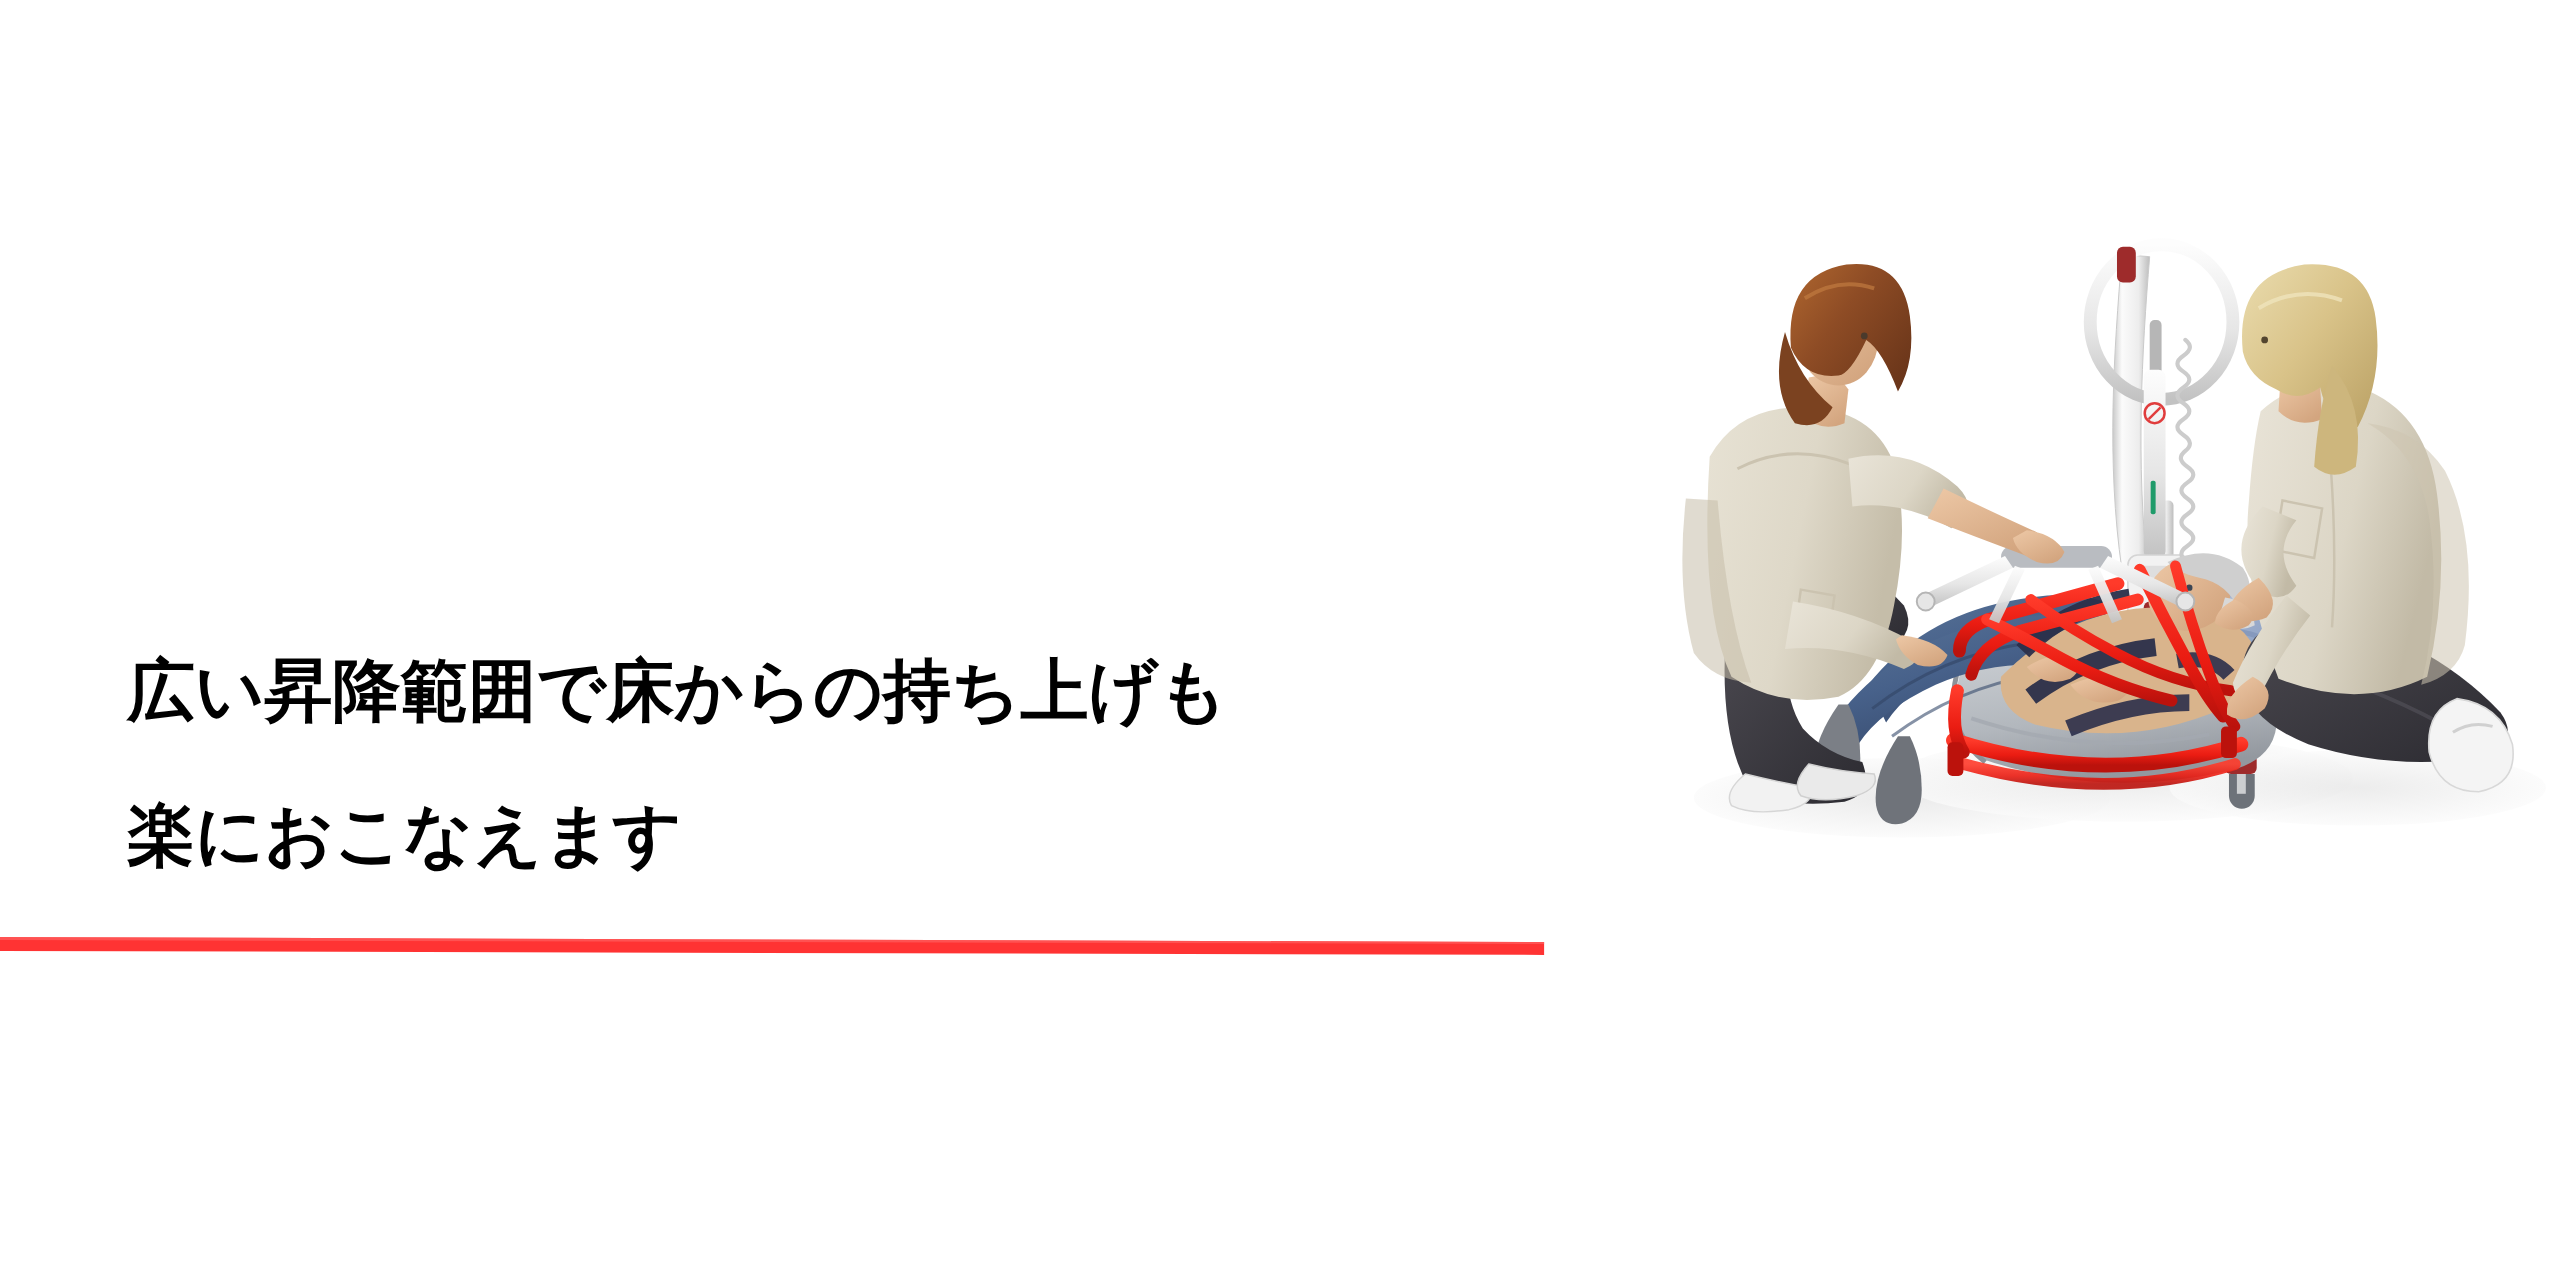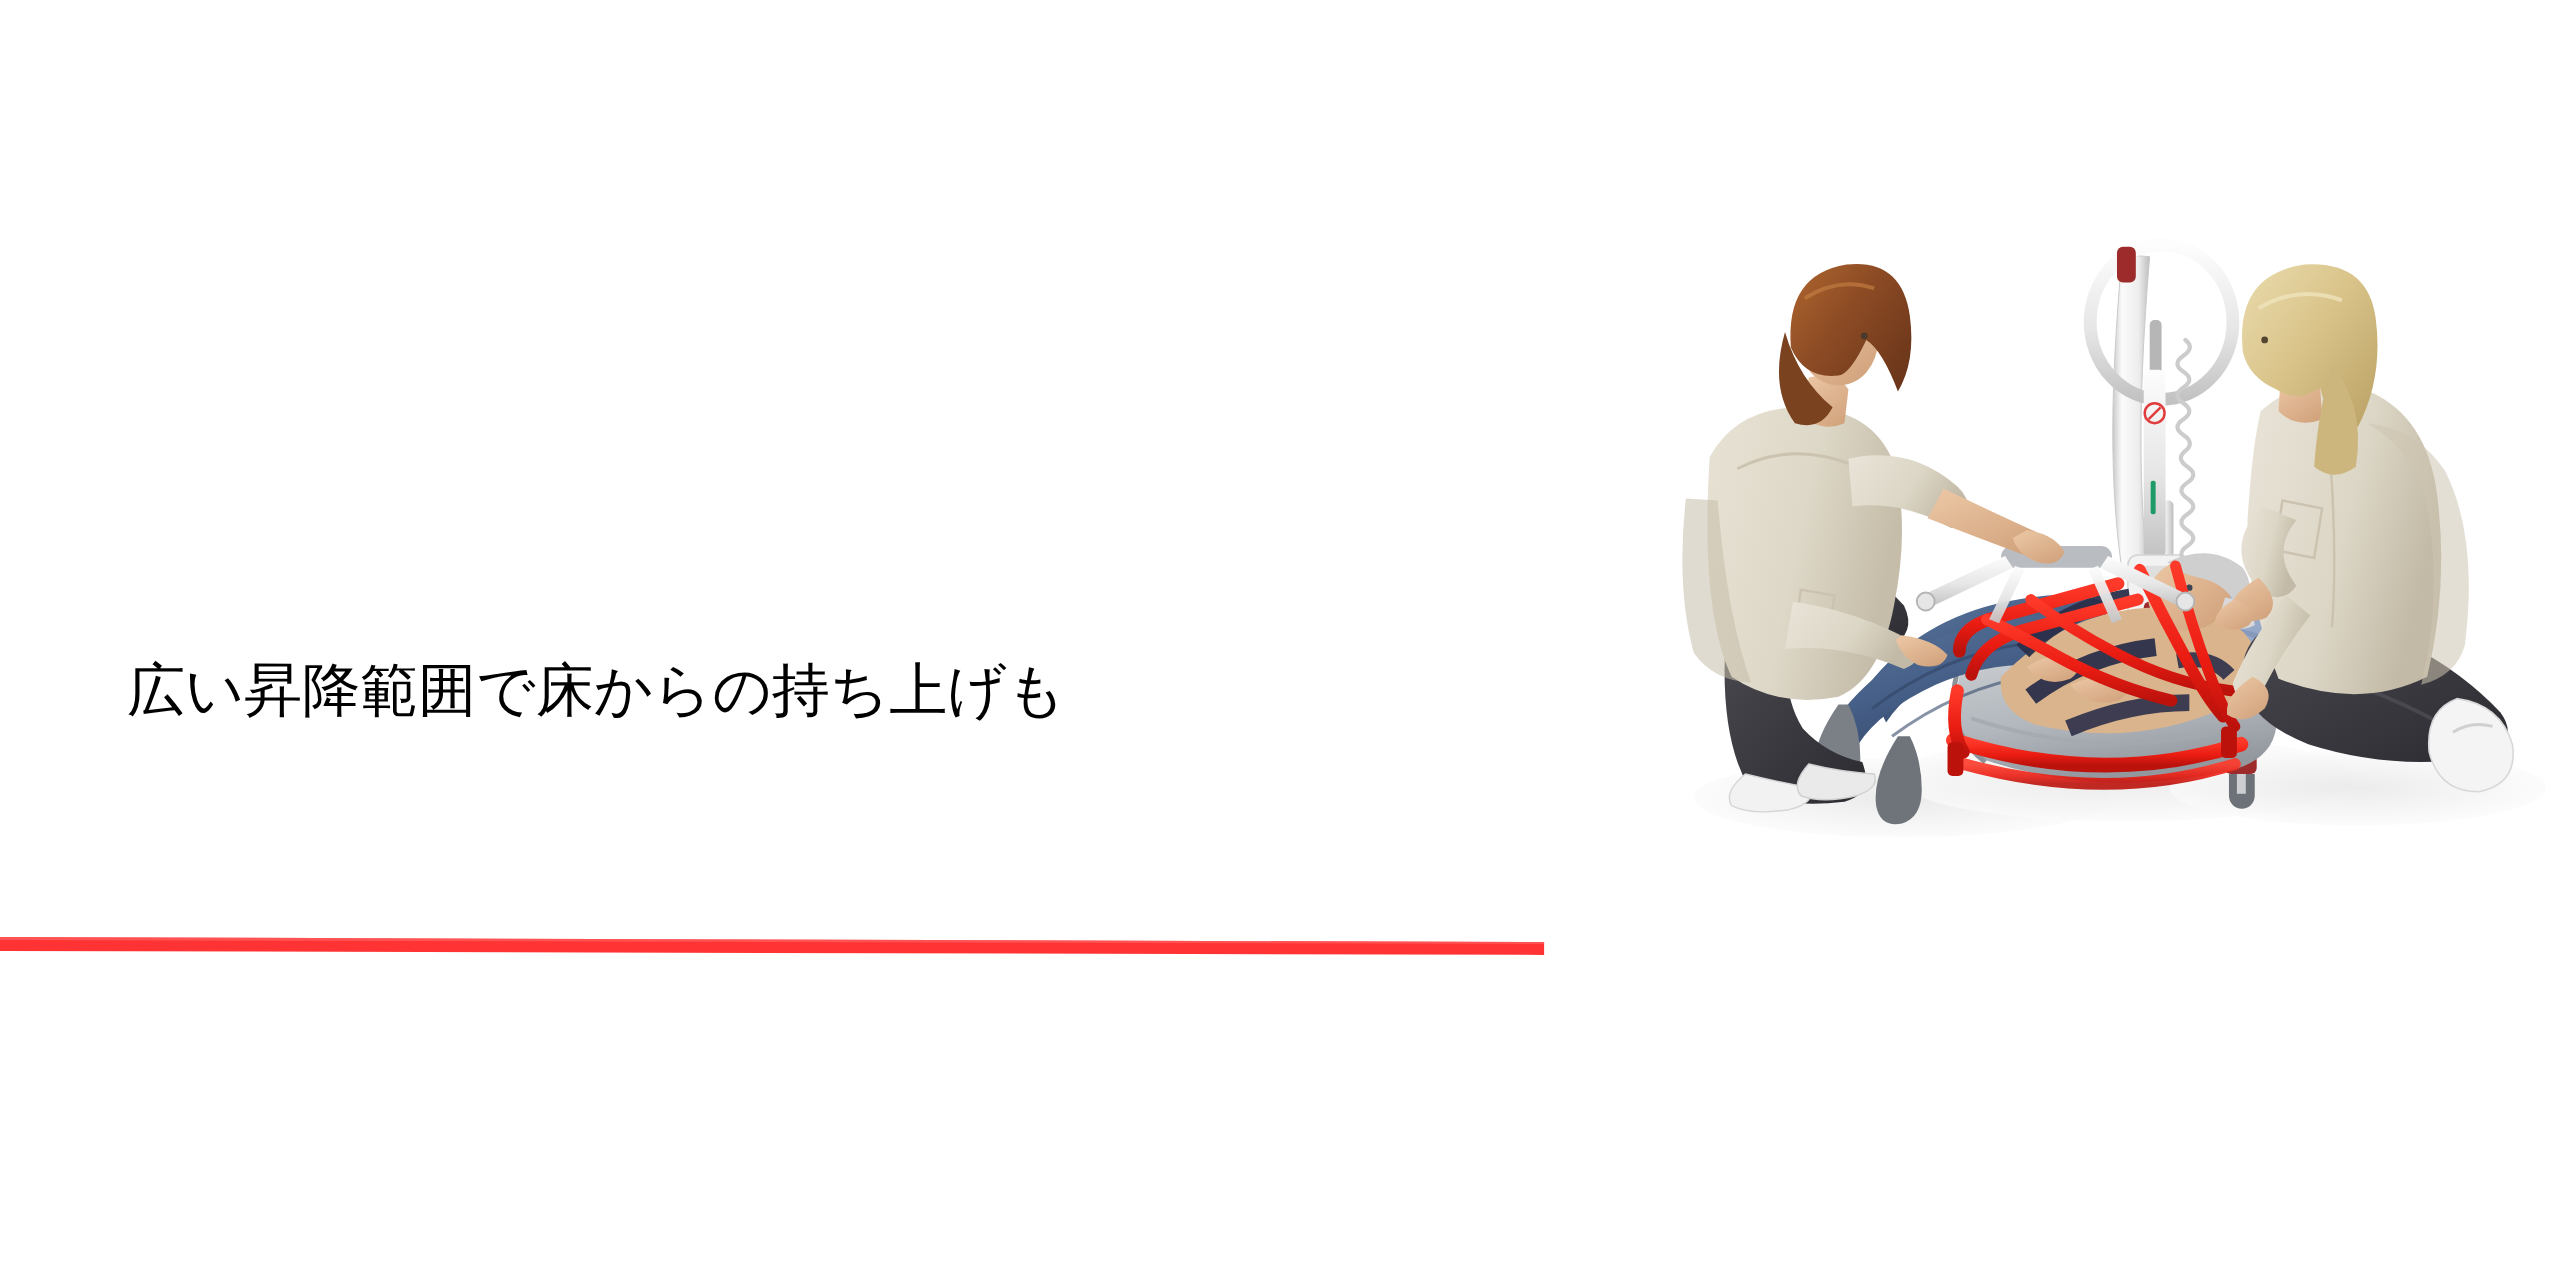--- a/index.html
+++ b/index.html
@@ -18,24 +18,24 @@
     overflow: hidden;
   }
 
   
   #headline {
     position: absolute;
     left: 127px;
     top: 618px;
     width: 1466px;
     color: #000000;
-    font-size: 58px;
+    font-size: 68px;
     line-height: 144px;
     letter-spacing: 0px;
-    font-weight: 400;
+    font-weight: 700;
     white-space: nowrap;
   }
   #headline .hl-line {
     display: block;
   }
 
   
   #red-rule {
     position: absolute;
     left: 0px;
@@ -57,20 +57,21 @@
   }
   #photo svg { display: block; }
 </style>
 </head>
 <body>
 
 <div id="slide">
 
   <div id="headline">
     <span class="hl-line">広い昇降範囲で床からの持ち上げも</span>
+    <span class="hl-line">楽におこなえます</span>
   </div>
 
   <div id="red-rule">
     <svg width="1556" height="26" viewBox="0 0 1570 26" xmlns="http://www.w3.org/2000/svg">
       <polygon points="0,8 1558,13 1558,26 0,22" fill="#ff3333"></polygon>
       <polygon points="0,8 1558,13 1558,15 0,11" fill="#ff6b6b" opacity="0.55"></polygon>
     </svg>
   </div>
 
   <div id="photo">

